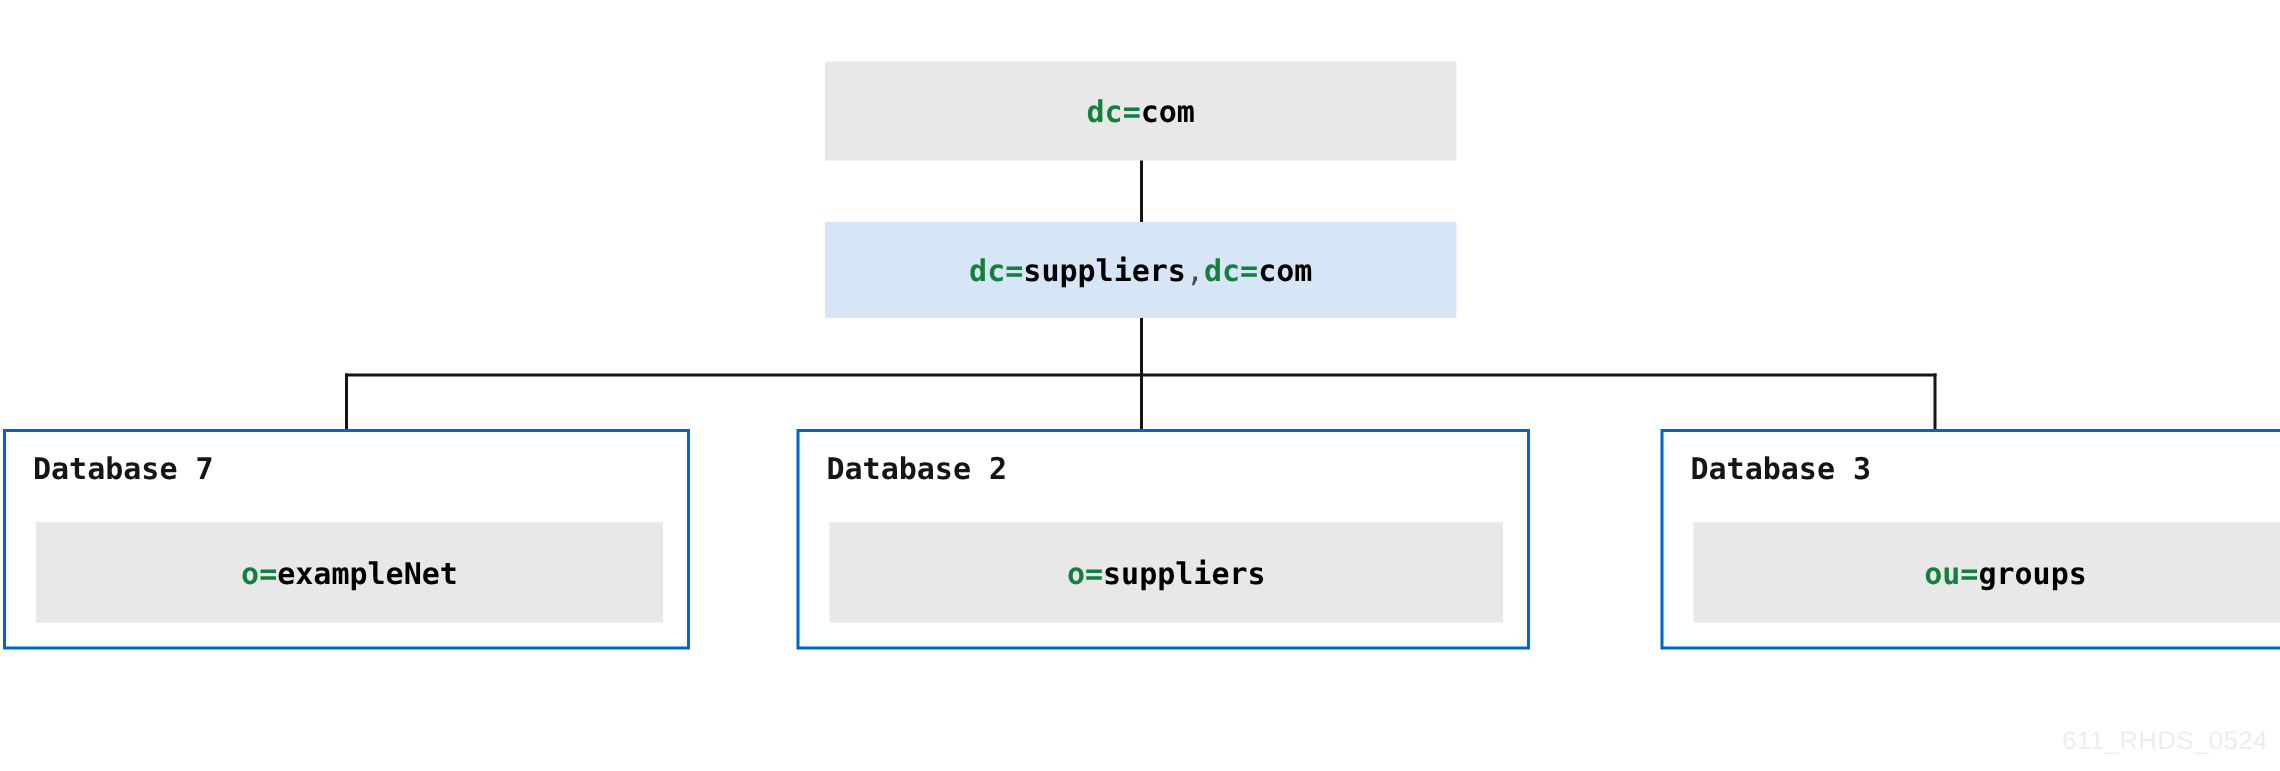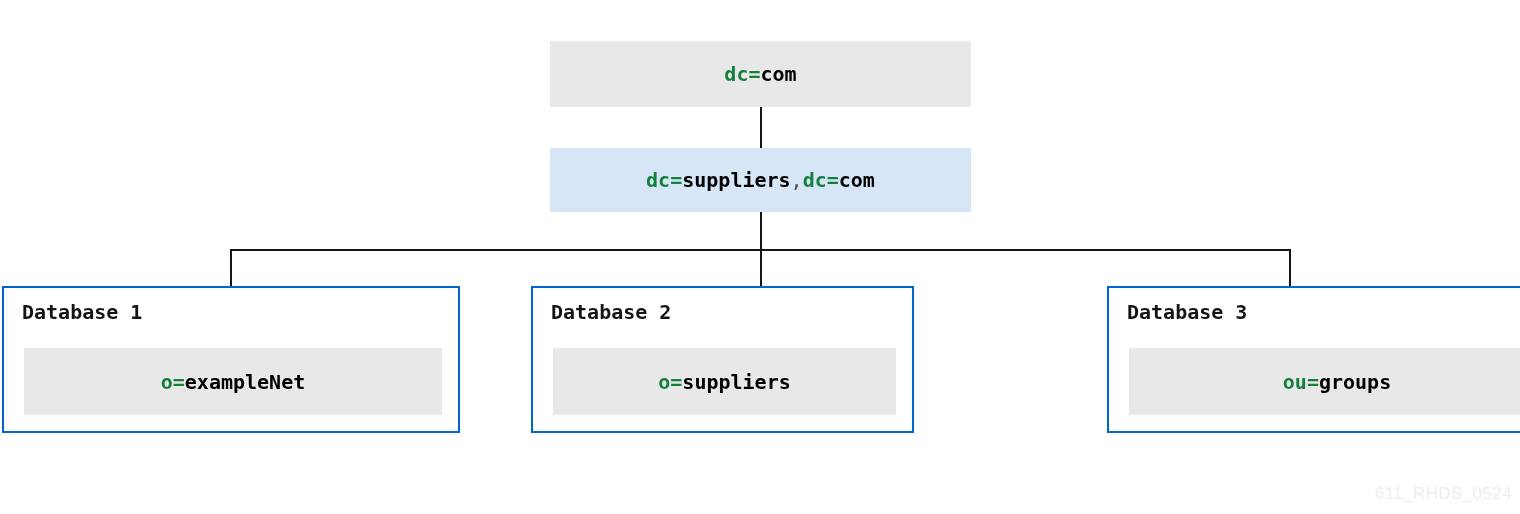--- a/index.html
+++ b/index.html
@@ -99,21 +99,21 @@
   
   .db-box {
     position: absolute;
     top: 286px;
     height: 147px;
     border: 2px solid #0066cc;
     background: #ffffff;
     box-sizing: border-box;
   }
   .db1 { left: 2px;    width: 458px; }
-  .db2 { left: 531px;  width: 383px; }
+  .db2 { left: 531px;  width: 489px; }
   .db3 { left: 1061px; width: 456px; margin-left: 46px; }
 
   .db-title {
     position: absolute;
     left: 18px;
     top: 12px;
     font-size: 20px;
     font-weight: bold;
     color: #151515;
     white-space: pre;
@@ -159,21 +159,21 @@
   <div class="node-box node-suffix">
     <span class="dn-key">dc</span><span class="dn-key">=</span><span class="dn-val">suppliers</span><span class="dn-sep">,</span><span class="dn-key">dc</span><span class="dn-key">=</span><span class="dn-val">com</span>
   </div>
 
   <div class="line v-suffix-bus"></div>
   <div class="line h-bus"></div>
   <div class="line v-db1"></div>
   <div class="line v-db3"></div>
 
   <div class="db-box db1">
-    <div class="db-title">Database 1</div>
+    <div class="db-title">Database 7</div>
     <div class="db-entry">
       <span class="dn-key">o</span><span class="dn-key">=</span><span class="dn-val">exampleNet</span>
     </div>
   </div>
 
   <div class="db-box db2">
     <div class="db-title">Database 2</div>
     <div class="db-entry">
       <span class="dn-key">o</span><span class="dn-key">=</span><span class="dn-val">suppliers</span>
     </div>

